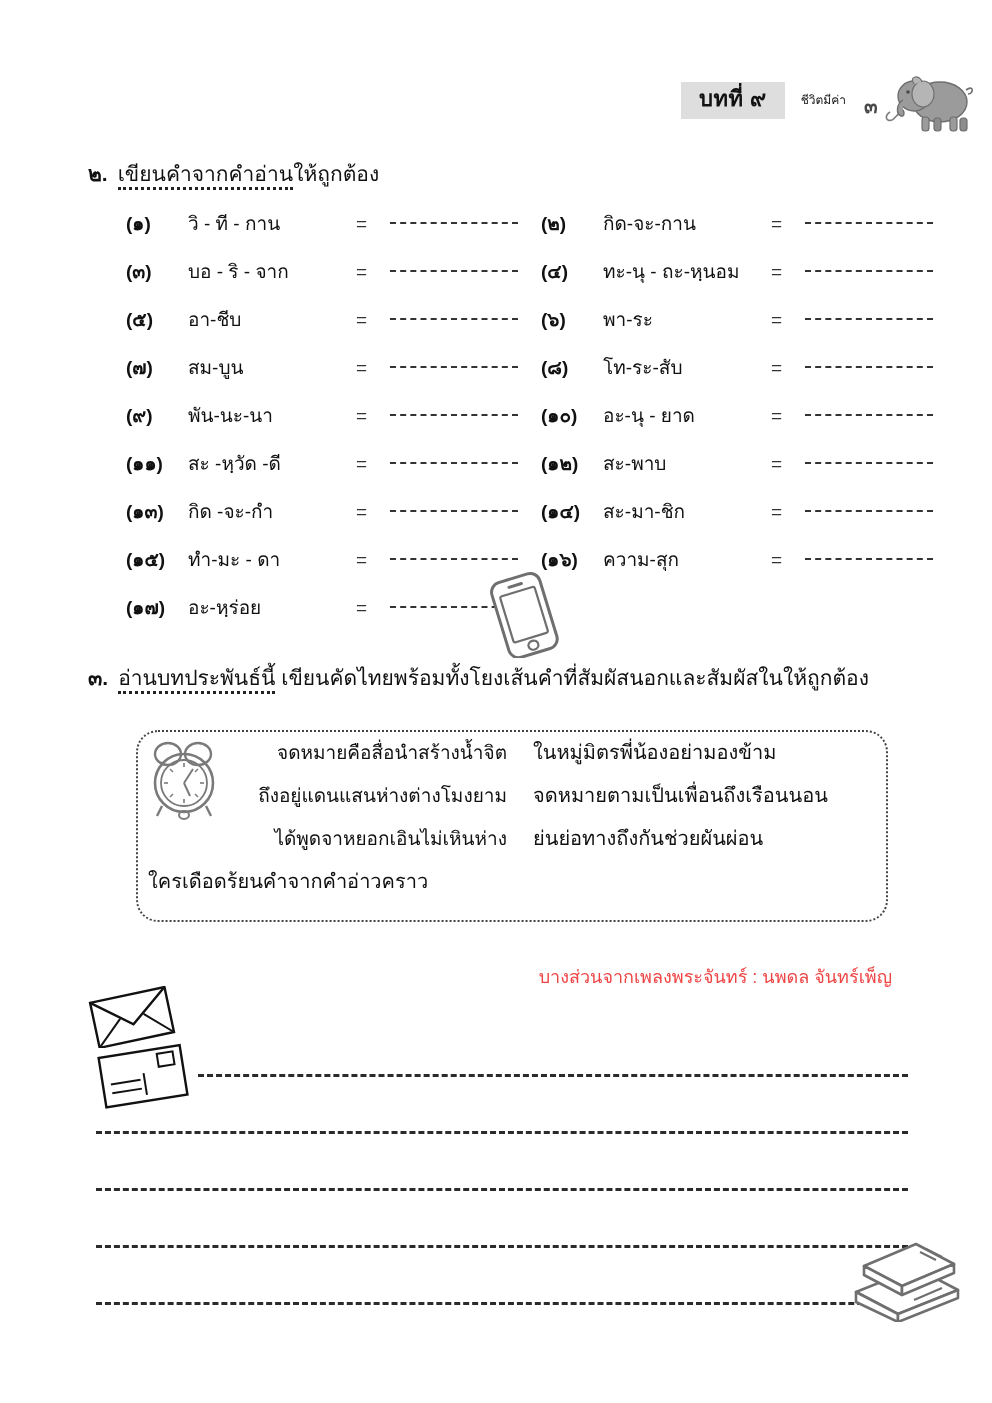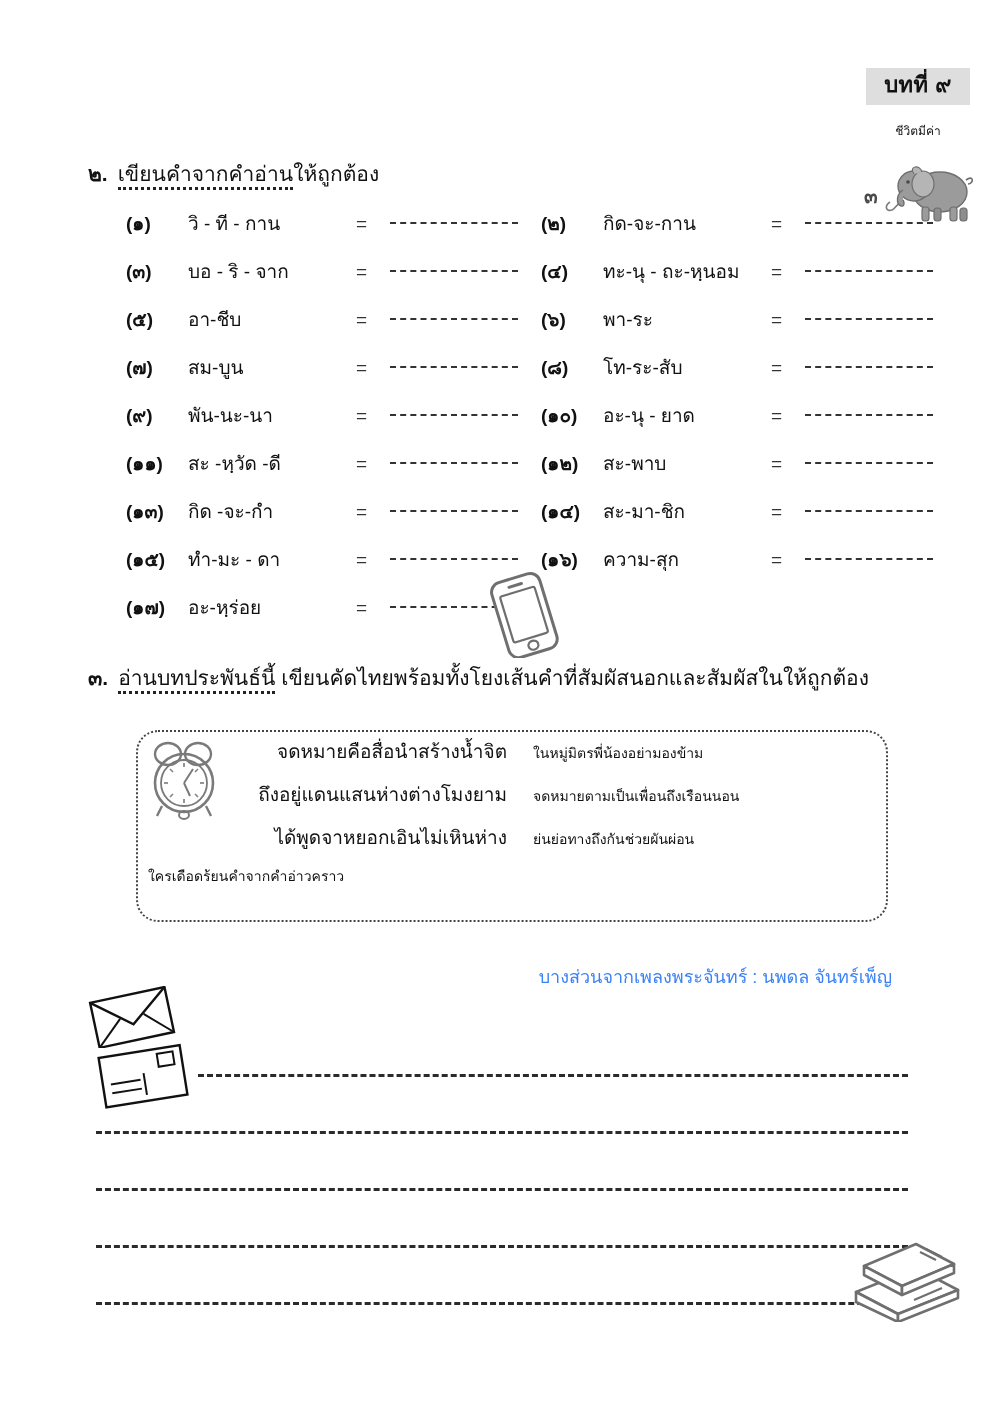--- a/index.html
+++ b/index.html
@@ -20,21 +20,20 @@
   }
 
   
   .header {
     position: absolute;
     top: 68px;
     right: 18px;
     display: flex;
     align-items: center;
     gap: 16px;
-    flex-direction: column;
   }
   .chapter-box {
     background: #dedede;
     padding: 6px 18px 9px 18px;
     font-size: 22px;
     font-weight: bold;
     letter-spacing: 0.5px;
     line-height: 1;
     white-space: nowrap;
   }
@@ -149,30 +148,30 @@
   .poem-left {
     flex: 0 0 385px;
     text-align: right;
     padding-right: 16px;
     font-size: 19px;
     box-sizing: border-box;
   }
   .poem-right {
     flex: 1;
     padding-left: 10px;
-    font-size: 14px;
+    font-size: 20px;
     box-sizing: border-box;
   }
 
   .attribution {
     position: absolute;
     right: 100px;
     top: 962px;
     font-size: 18px;
-    color: #3b82f6;
+    color: #ef4444;
     white-space: nowrap;
   }
 
   
   .write-line {
     position: absolute;
     border-top: 3px dashed #2b2b2b;
     height: 0;
   }
 

